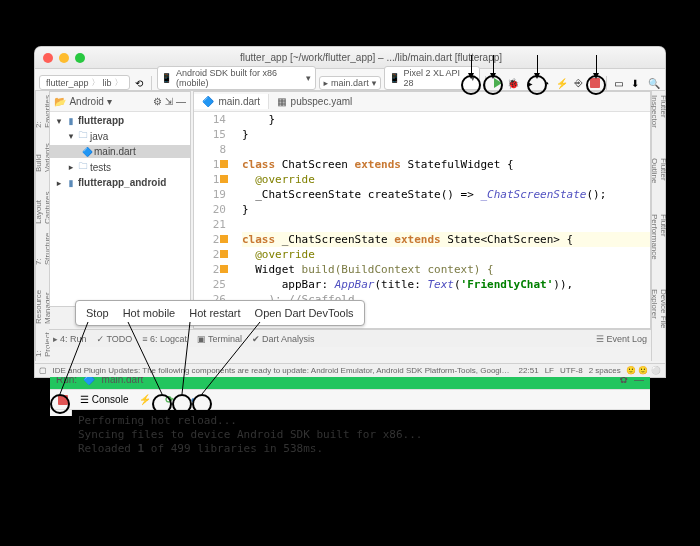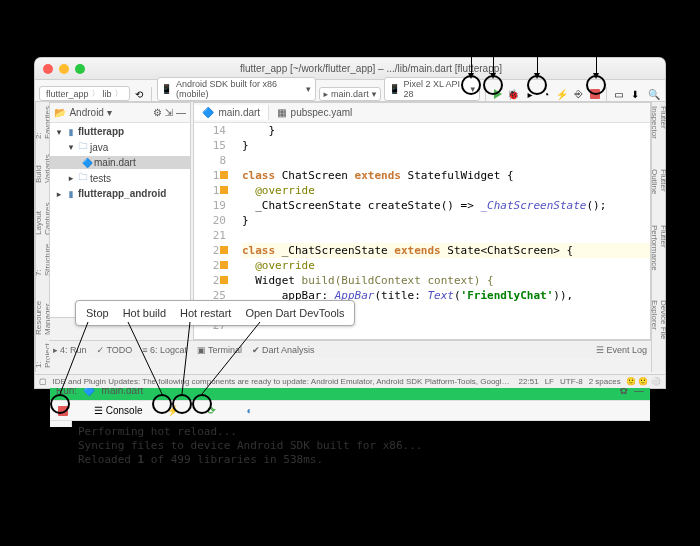--- a/index.html
+++ b/index.html
@@ -1,17 +1,17 @@
 <!DOCTYPE html>
 <html><head>
 <meta charset="utf-8">
 <style>
 * { margin: 0; padding: 0; box-sizing: border-box; }
 body { background: #000; width: 700px; height: 546px; font-family: -apple-system, "Helvetica Neue", Arial, sans-serif; font-size: 11px; overflow: hidden; }
-.frame { position: absolute; left: 35px; top: 58px; width: 630px; height: 330px; background: #f2f2f2; border-radius: 6px 6px 0 0; box-shadow: 0 0 0 1px #ccc; }
+.frame { position: absolute; left: 35px; top: 47px; width: 630px; height: 330px; background: #f2f2f2; border-radius: 6px 6px 0 0; box-shadow: 0 0 0 1px #ccc; }
 .titlebar { height: 22px; background: linear-gradient(#f6f6f6,#e8e8e8); border-radius: 6px 6px 0 0; display: flex; align-items: center; padding: 0 8px; border-bottom: 1px solid #d0d0d0; }
 .traffic { display: flex; gap: 6px; }
 .dot { width: 10px; height: 10px; border-radius: 50%; }
 .dot.r { background: #ff5f57; }
 .dot.y { background: #febc2e; }
 .dot.g { background: #28c840; }
 .title { flex: 1; text-align: center; font-size: 10px; color: #555; }
 .toolbar { height: 22px; background: #f7f7f7; border-bottom: 1px solid #d0d0d0; display: flex; align-items: flex-end; padding: 0 4px; gap: 3px; }
 .crumb { background: #fff; border: 1px solid #ccc; border-radius: 3px; padding: 1px 6px; font-size: 9px; color: #555; display: flex; align-items: center; gap: 3px; }
 .chev { color: #999; font-size: 8px; }
@@ -41,21 +41,21 @@
 .codearea { margin-left: 42px; padding-left: 6px; }
 .codearea .cl { height: 15px; white-space: pre; }
 .hl { background: #fffde7; }
 .kw { color: #c87832; font-weight: bold; }
 .an { color: #808000; }
 .str { color: #008000; font-weight: bold; }
 .typ { color: #5050c0; font-style: italic; }
 .fn { color: #7a7a43; }
 .runpanel { position: absolute; left: 0; right: 0; top: 278px; bottom: 14px; background: #fff; border: 1px solid #d0d0d0; }
 .run-hdr { height: 20px; background: #22c55e; border-bottom: 1px solid #e0e0e0; display: flex; align-items: center; padding: 0 6px; gap: 6px; font-size: 10px; color: #555; }
-.run-sub { height: 20px; background: #f7f7f7; border-bottom: 1px solid #e0e0e0; display: flex; align-items: center; padding: 0 6px; gap: 24px; font-size: 10px; }
+.run-sub { height: 20px; background: #f7f7f7; border-bottom: 1px solid #e0e0e0; display: flex; align-items: center; padding: 0 6px; gap: 10px; font-size: 10px; }
 .run-body { display: flex; height: calc(100% - 40px); }
 .run-tb { width: 22px; background: #f7f7f7; border-right: 1px solid #e0e0e0; display: flex; flex-direction: column; align-items: center; gap: 8px; padding-top: 6px; }
 .console { flex: 1; font-family: Menlo, Consolas, monospace; font-size: 11px; line-height: 14px; padding: 4px 6px; color: #333; }
 .bottombar { position: absolute; left: 0; right: 0; bottom: 14px; height: 18px; background: #f0f0f0; border-top: 1px solid #d0d0d0; display: flex; align-items: center; padding: 0 4px; font-size: 9px; color: #666; gap: 10px; }
 .statusbar { position: absolute; left: 0; right: 0; bottom: 0; height: 14px; background: #f0f0f0; border-top: 1px solid #d0d0d0; display: flex; align-items: center; padding: 0 4px; font-size: 8px; color: #666; gap: 6px; }
 .circ { position: absolute; border: 2px solid #000; border-radius: 50%; width: 20px; height: 20px; pointer-events: none; background: transparent; }
 .callout { position: absolute; background: #fff; border: 1px solid #aaa; border-radius: 4px; padding: 6px 10px; font-size: 11px; color: #333; display: flex; gap: 14px; box-shadow: 0 1px 3px rgba(0,0,0,0.2); }
 .line { position: absolute; background: #000; pointer-events: none; }
 .arrowhead { position: absolute; width: 0; height: 0; border-left: 3px solid transparent; border-right: 3px solid transparent; border-top: 6px solid #000; }
 .sq-stop { width: 10px; height: 10px; background: #e05555; border-radius: 1px; display: inline-block; }
@@ -238,21 +238,21 @@
     <span>22:51</span>
     <span>LF</span>
     <span>UTF-8</span>
     <span>2 spaces</span>
     <span>🙂 🙂 ⚪</span>
   </div>
 </div>
 
 <div class="callout" style="left:75px; top:300px;">
   <span>Stop</span>
-  <span>Hot build</span>
+  <span>Hot mobile</span>
   <span>Hot restart</span>
   <span>Open Dart DevTools</span>
 </div>
 
 <div class="circ" style="left:461px; top:75px;"></div>
 <div class="circ" style="left:483px; top:75px;"></div>
 <div class="circ" style="left:527px; top:75px;"></div>
 <div class="circ" style="left:586px; top:75px;"></div>
 
 <div class="circ" style="left:50px; top:394px;"></div>

